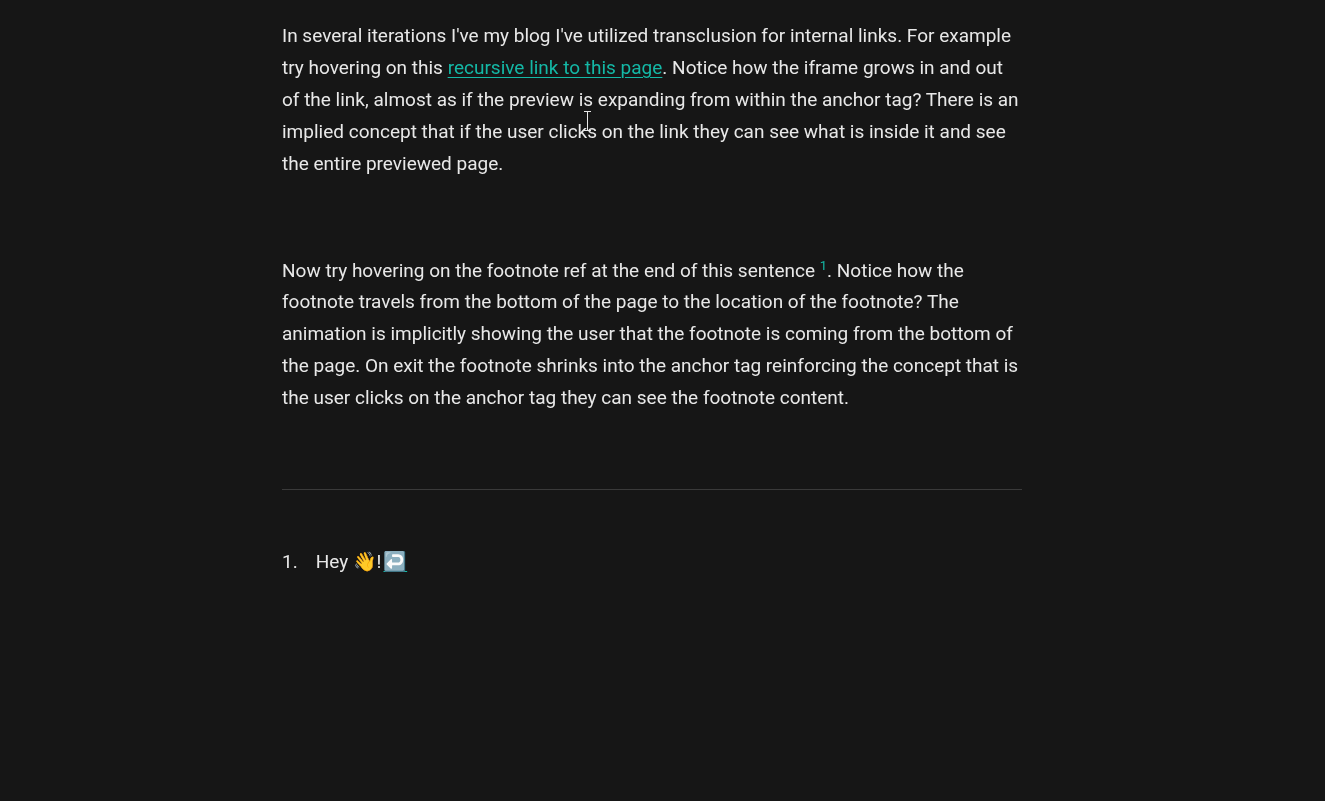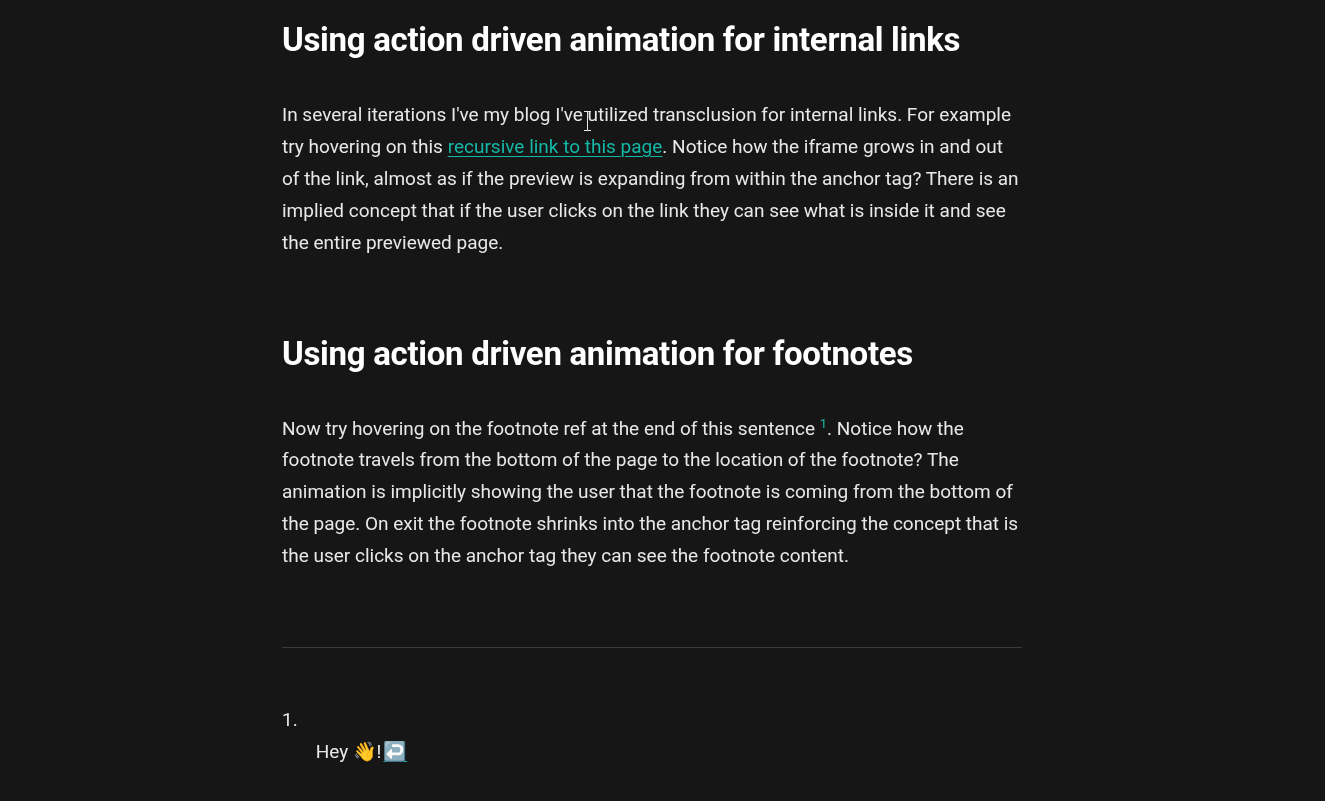--- a/index.html
+++ b/index.html
@@ -71,21 +71,20 @@
       gap: 18px;
       font-size: 19px;
     }
     
     .footnote-num {
       color: #e8e8e8;
     }
     
     .footnote-text {
       color: #e8e8e8;
-      margin-top: 32px;
     }
     
     .back-arrow {
       display: inline-block;
       margin-left: 2px;
     }
     
     .cursor {
       position: absolute;
       left: 584px;
@@ -114,28 +113,26 @@
       height: 1px;
       background: #e8e8e8;
       box-shadow: 0 19px 0 #e8e8e8;
     }
   </style>
 </head>
 <body>
 
 <div class="content">
   <div class="section">
-    <h2>Using action driven animation for internal links</h2>
     <p>
       <span>In several iterations I've my blog I've utilized transclusion for internal links. For example try hovering on this </span><a href="#">recursive link to this page</a><span>. Notice how the iframe grows in and out of the link, almost as if the preview is expanding from within the anchor tag? There is an implied concept that if the user clicks on the link they can see what is inside it and see the entire previewed page.</span>
     </p>
   </div>
 
   <div class="section">
-    <h2>Using action driven animation for footnotes</h2>
     <p>
       <span>Now try hovering on the footnote ref at the end of this sentence </span><sup><a href="#">1</a></sup><span>. Notice how the footnote travels from the bottom of the page to the location of the footnote? The animation is implicitly showing the user that the footnote is coming from the bottom of the page. On exit the footnote shrinks into the anchor tag reinforcing the concept that is the user clicks on the anchor tag they can see the footnote content.</span>
     </p>
   </div>
 
   <hr>
 
   <div class="footnote-list">
     <span class="footnote-num">1.</span>
     <span class="footnote-text">

